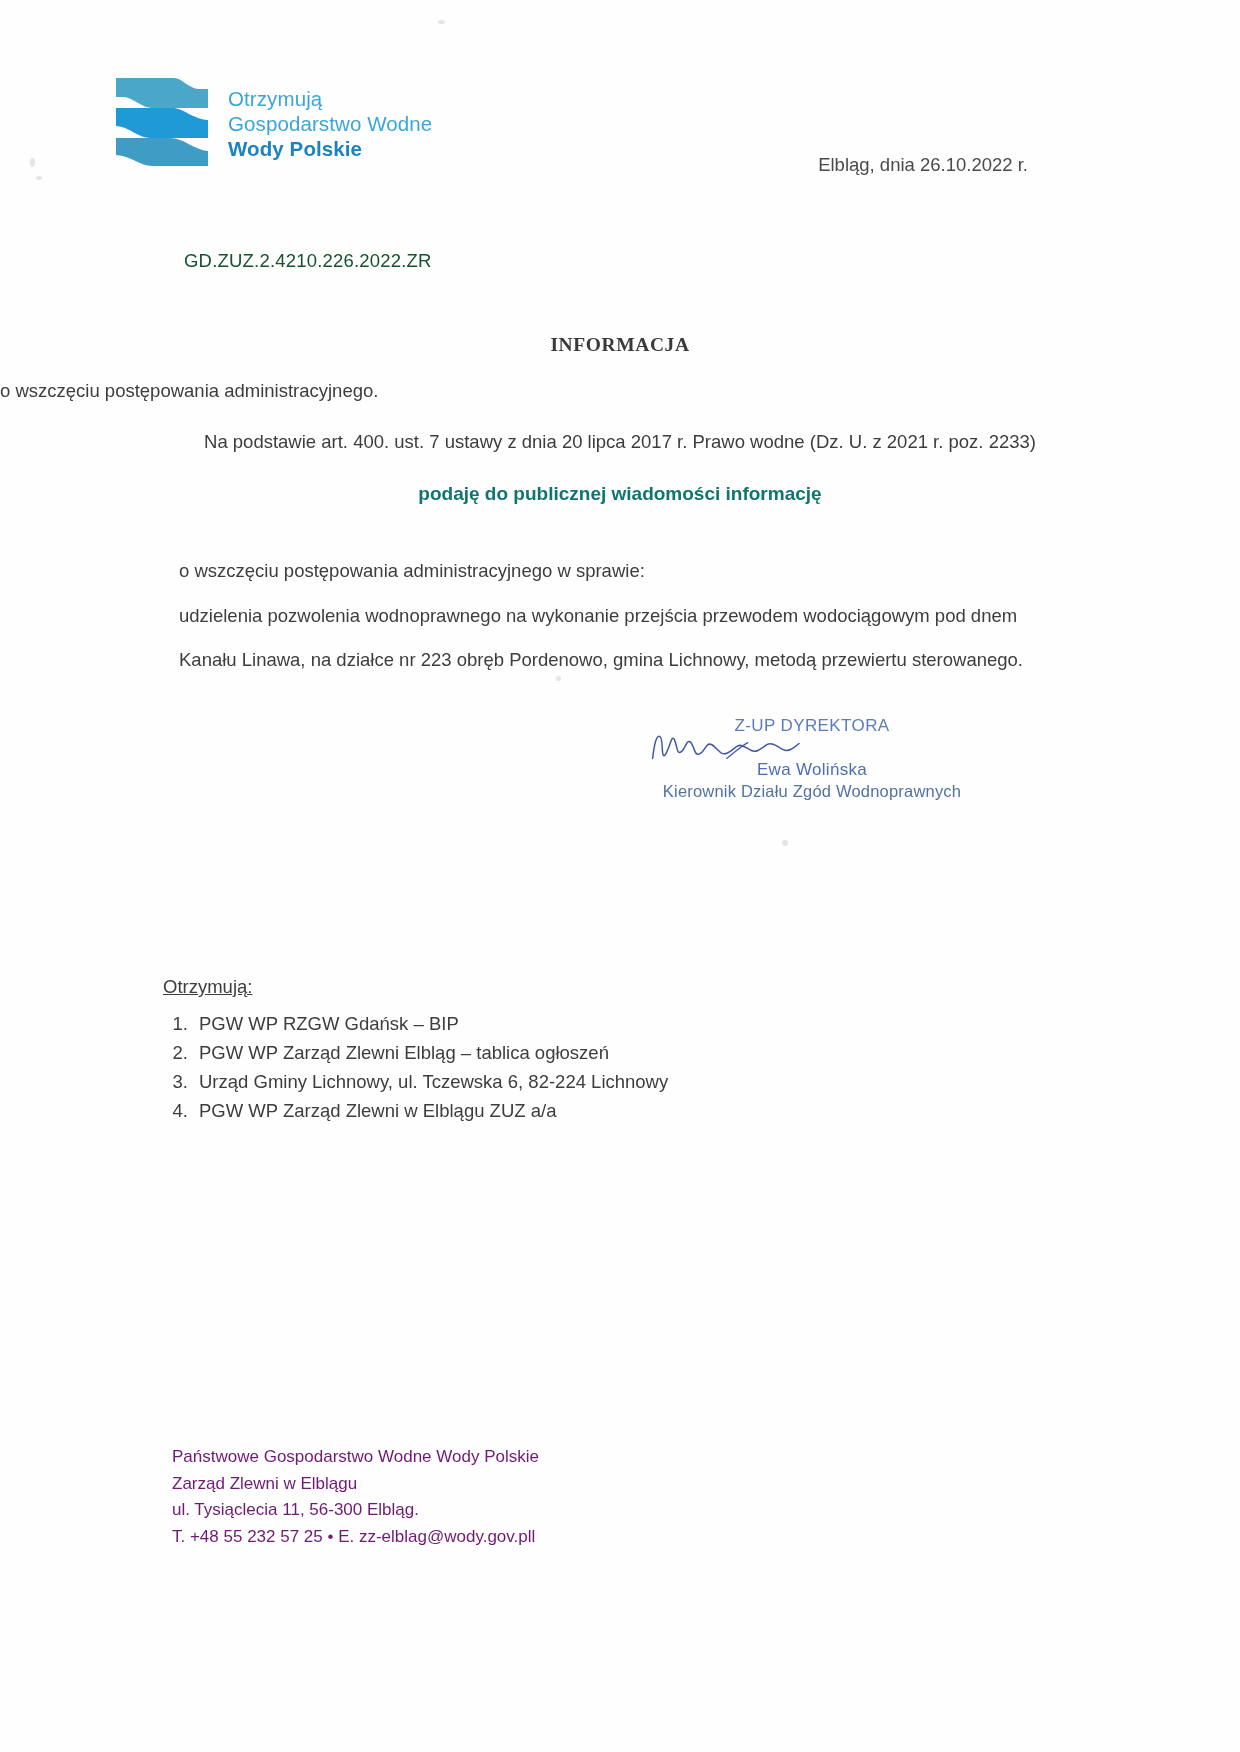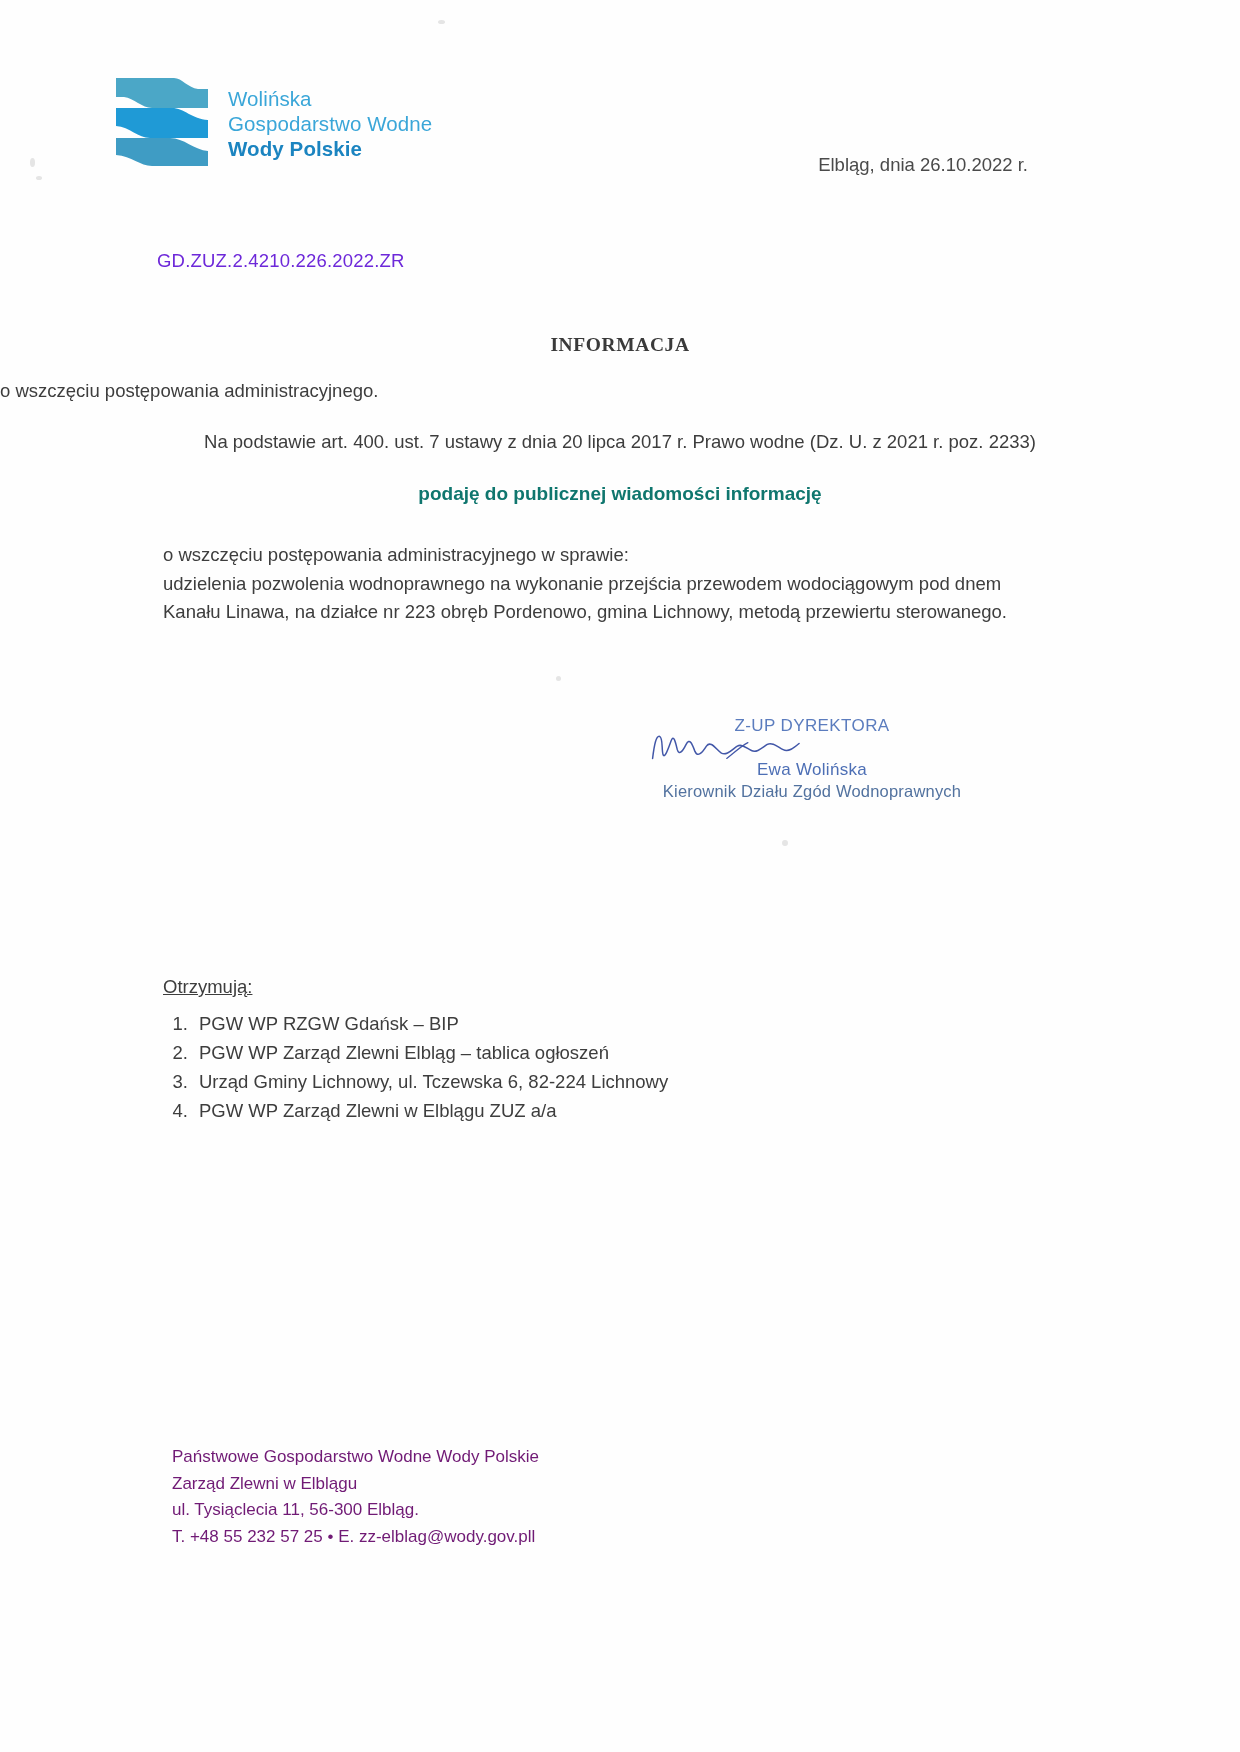--- a/index.html
+++ b/index.html
@@ -64,24 +64,24 @@
     right: 212px;
     top: 82px;
     font-size: 18.5px;
     color: #4a4a4a;
     white-space: nowrap;
   }
 
   
   .reference {
     position: absolute;
-    left: 157px;
+    left: 184px;
     top: 250px;
     font-size: 18.5px;
-    color: #6d28d9;
+    color: #14532d;
     letter-spacing: 0.2px;
   }
 
   
   .doc-title {
     position: absolute;
     left: 0;
     top: 334px;
     width: 1240px;
     text-align: center;
@@ -127,21 +127,21 @@
   .body-block {
     position: absolute;
     left: 163px;
     top: 541px;
     width: 900px;
     font-size: 18.5px;
     line-height: 28.5px;
     color: #3d3d3d;
   }
   .body-block p {
-    margin: 0;
+    margin: 16px;
   }
 
   
   .signature {
     position: absolute;
     right: 258px;
     top: 716px;
     width: 340px;
     text-align: center;
     color: #4d6fb5;
@@ -227,21 +227,21 @@
 
   <div class="header">
 
     <div class="logo-block">
       <svg class="logo-mark" viewBox="0 0 100 96">
         <path d="M4,6 L62,6 C70,6 76,16 86,17 L96,17 L96,36 L40,36 C30,36 22,26 12,25 L4,25 Z" fill="#4ba7c7"></path>
         <path d="M4,36 L60,36 C72,36 80,47 96,48 L96,66 L38,66 C26,66 18,55 4,54 Z" fill="#1f9ad6"></path>
         <path d="M4,66 L58,66 C72,66 82,78 96,79 L96,94 L40,94 C28,94 20,84 4,83 Z" fill="#3f9cc4"></path>
       </svg>
       <div class="logo-text">
-        <div class="l1">Wolińska</div>
+        <div class="l1">Otrzymują</div>
         <div class="l2">Gospodarstwo Wodne</div>
         <div class="l3">Wody Polskie</div>
       </div>
     </div>
 
     <div class="date-line">Elbląg, dnia 26.10.2022 r.</div>
   </div>
 
   <div class="reference">GD.ZUZ.2.4210.226.2022.ZR</div>
 

